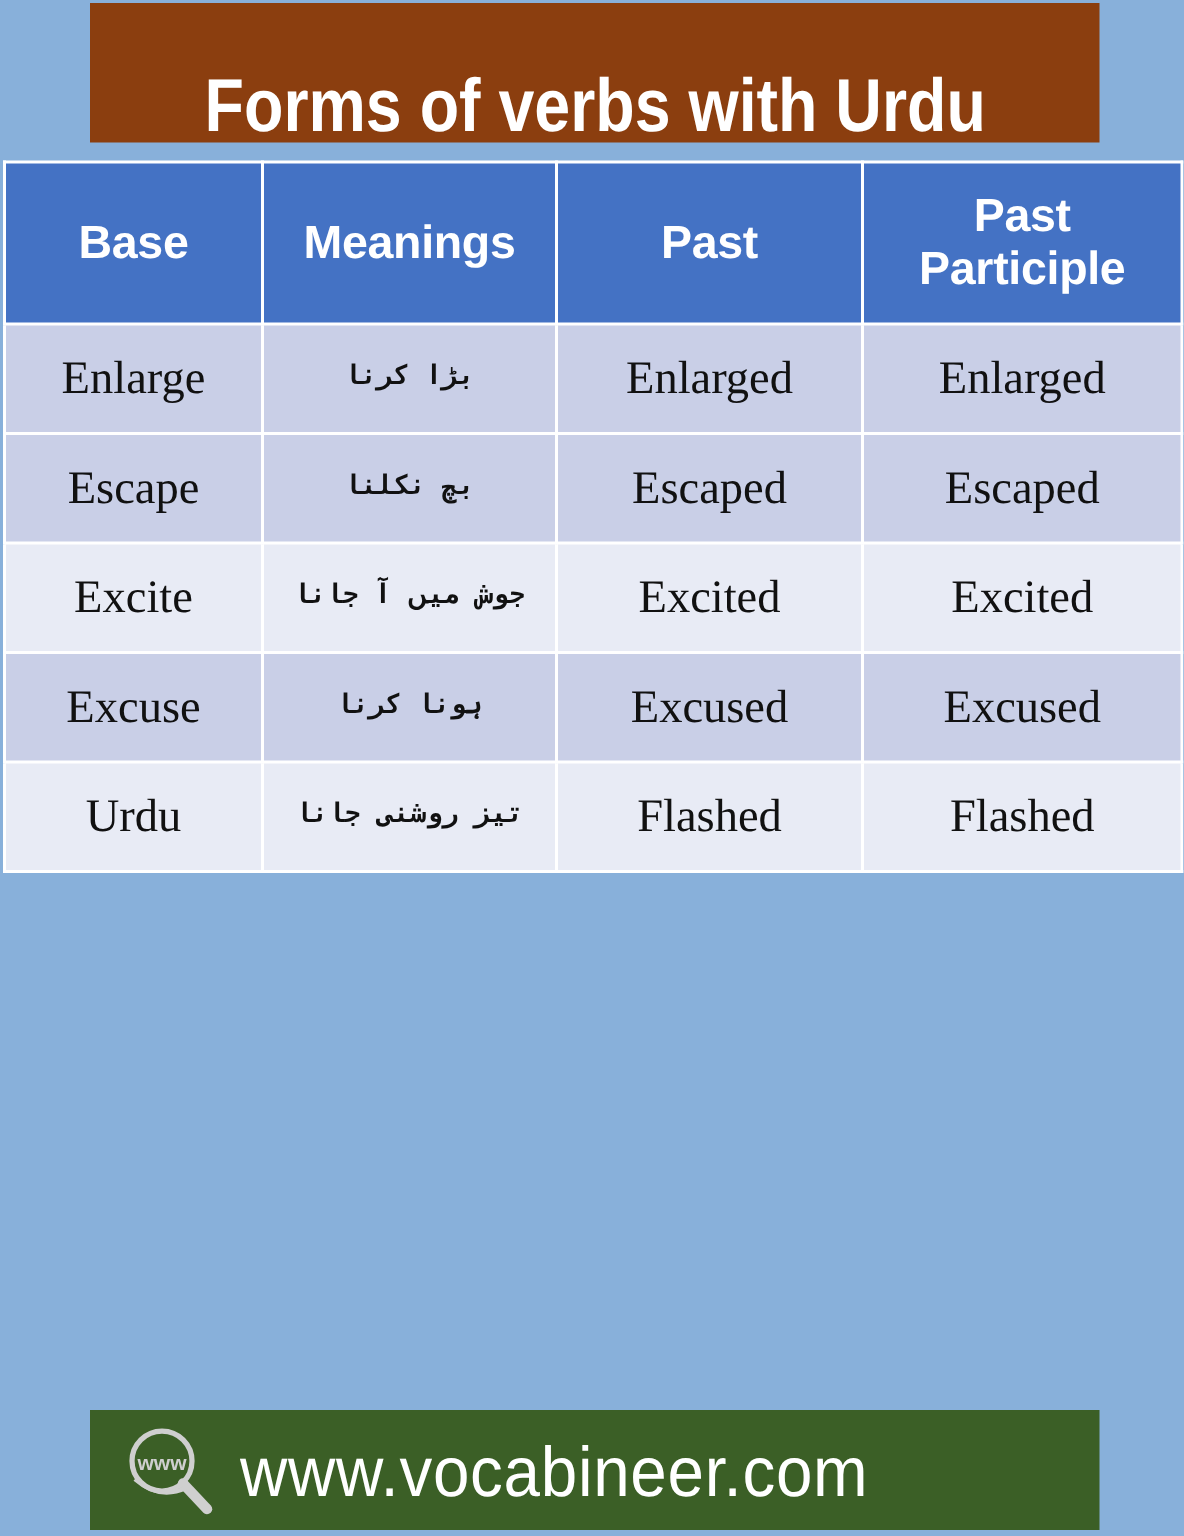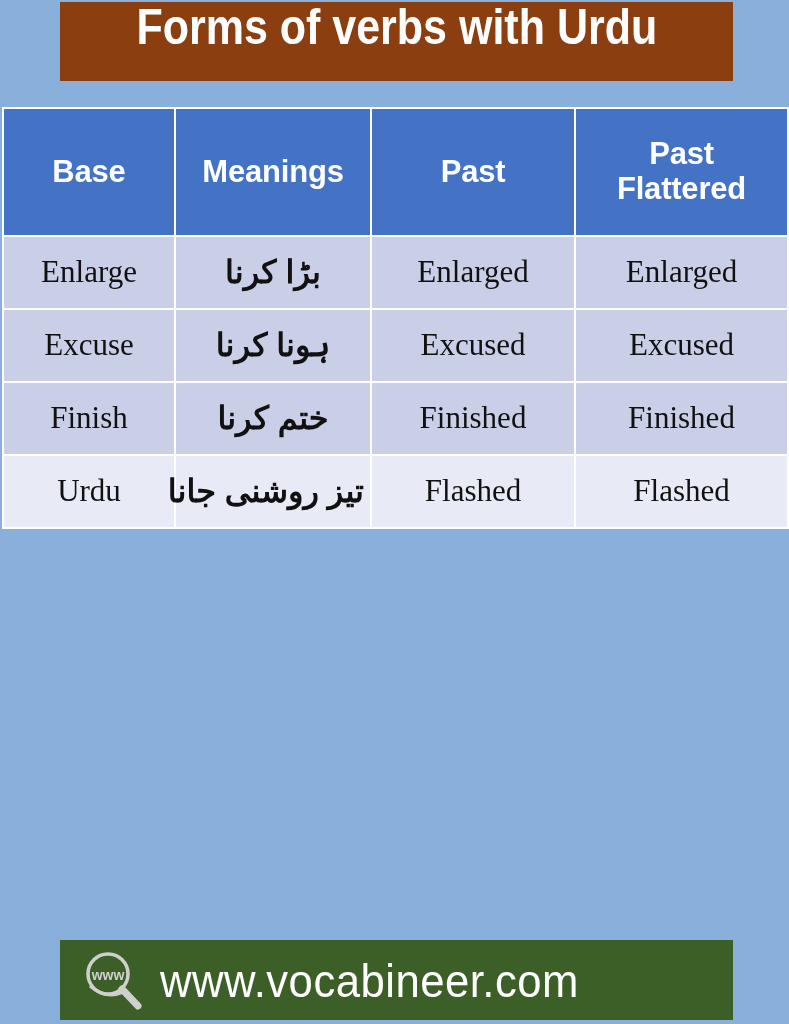--- a/index.html
+++ b/index.html
@@ -14,24 +14,24 @@
     overflow: hidden;
     position: relative;
   }
 
   
   .title-banner {
     position: absolute;
     left: 60px;
     top: 2px;
     width: 673px;
-    height: 79px;
+    height: 93px;
     background: #8b3e0f;
     display: flex;
-    align-items: flex-start;
+    align-items: flex-end;
     justify-content: center;
     box-sizing: border-box;
   }
   .title-text {
     color: #ffffff;
     font-family: "Liberation Sans Narrow", "Liberation Sans", sans-serif;
     font-weight: bold;
     font-size: 50px;
     line-height: 1;
     letter-spacing: 0px;
@@ -54,21 +54,21 @@
   .verb-table col.c-past        { width: 204px; }
   .verb-table col.c-participle  { width: 213px; }
 
   .verb-table th {
     background: #4472c4;
     color: #ffffff;
     font-family: "Liberation Sans Narrow", "Liberation Sans", sans-serif;
     font-weight: bold;
     font-size: 31px;
     line-height: 1.12;
-    height: 128px;
+    height: 108px;
     padding: 0 4px;
     text-align: center;
     vertical-align: middle;
     border: 2px solid #ffffff;
     box-sizing: border-box;
     letter-spacing: -0.2px;
     margin-top: 12px;
   }
 
   .verb-table td {
@@ -81,22 +81,22 @@
     color: #111111;
     font-family: "Liberation Serif", "DejaVu Serif", serif;
     font-size: 31px;
     line-height: 1.1;
     white-space: nowrap;
   }
   .verb-table tr.band-a td { background: #c9cfe7; }
   .verb-table tr.band-b td { background: #e8ebf5; }
 
   td.urdu {
-    font-family: Liberation Sans, sans-serif;
-    font-size: 32px;
+    font-family: Liberation Mono, monospace;
+    font-size: 18px;
     direction: rtl;
     unicode-bidi: bidi-override;
     font-weight: 600;
   }
 
   
   .footer-bar {
     position: absolute;
     left: 60px;
     top: 940px;
@@ -139,42 +139,48 @@
       <col class="c-past">
       <col class="c-participle">
   </colgroup>
   <thead>
     <tr>
       <th>Base</th>
       <th>Meanings</th>
       <th>Past</th>
       <th>
         <span>Past</span><br>
-        <span>Flattered</span>
+        <span>Participle</span>
       </th>
     </tr>
   </thead>
   <tbody>
     <tr class="band-a">
       <td>Enlarge</td>
       <td class="urdu">بڑا کرنا</td>
       <td>Enlarged</td>
       <td>Enlarged</td>
     </tr>
     <tr class="band-a">
+      <td>Escape</td>
+      <td class="urdu">بچ نکلنا</td>
+      <td>Escaped</td>
+      <td>Escaped</td>
+    </tr>
+    <tr class="band-b">
+      <td>Excite</td>
+      <td class="urdu">جوش میں آ جانا</td>
+      <td>Excited</td>
+      <td>Excited</td>
+    </tr>
+    <tr class="band-a">
       <td>Excuse</td>
       <td class="urdu">ہونا کرنا</td>
       <td>Excused</td>
       <td>Excused</td>
-    </tr>
-    <tr class="band-a">
-      <td>Finish</td>
-      <td class="urdu">ختم کرنا</td>
-      <td>Finished</td>
-      <td>Finished</td>
     </tr>
     <tr class="band-b">
       <td>Urdu</td>
       <td class="urdu">تیز روشنی جانا</td>
       <td>Flashed</td>
       <td>Flashed</td>
     </tr>
   </tbody>
 </table>
 

